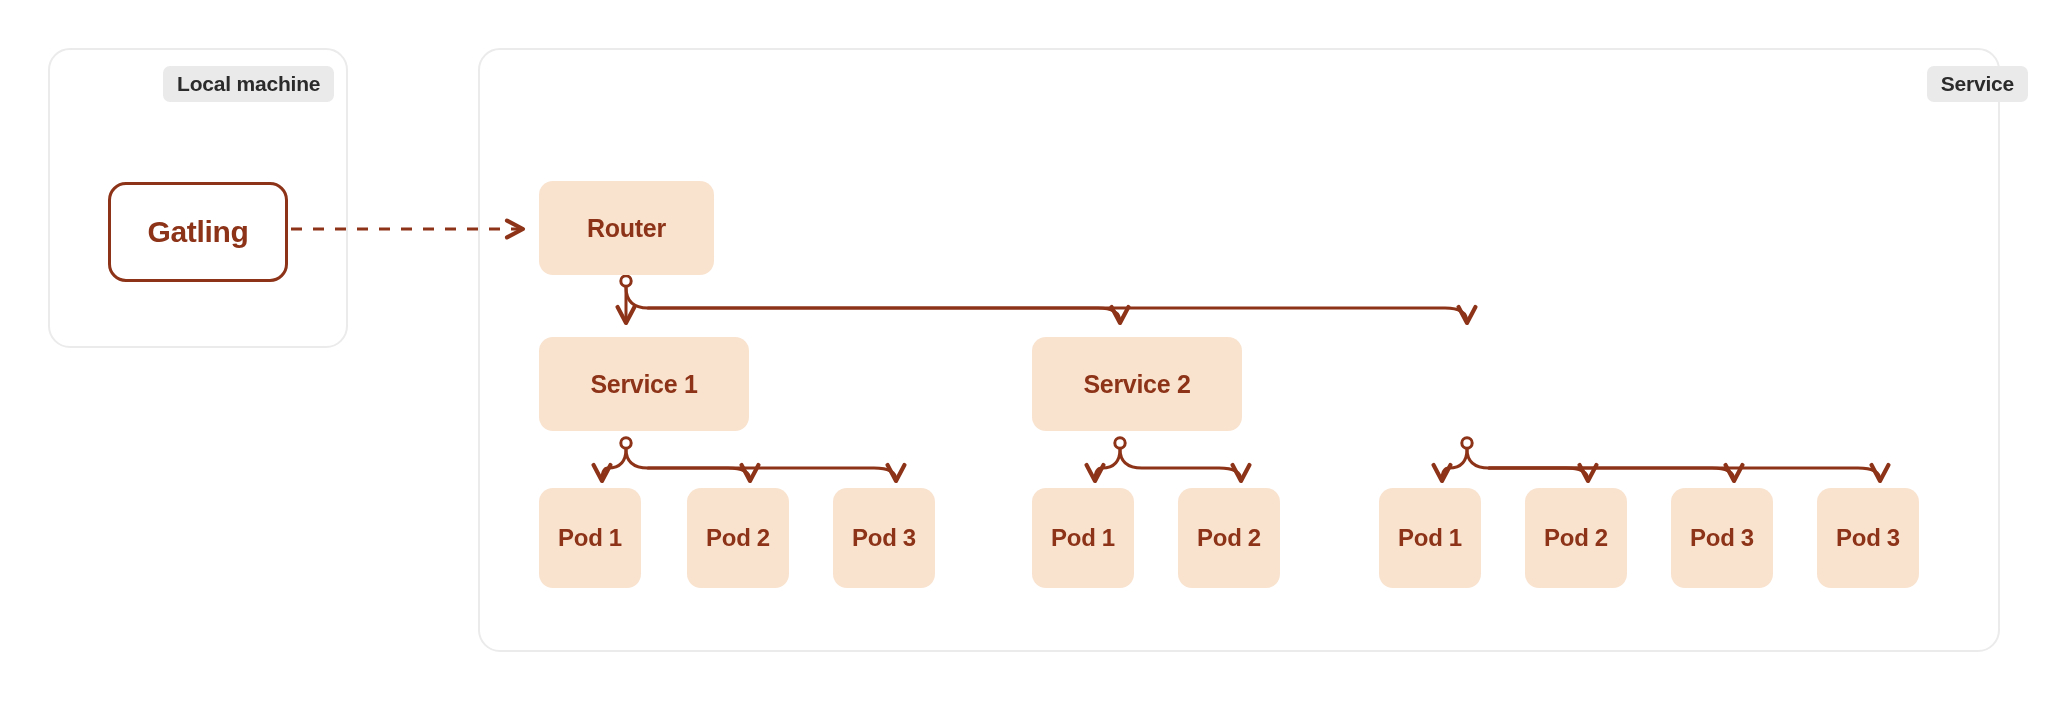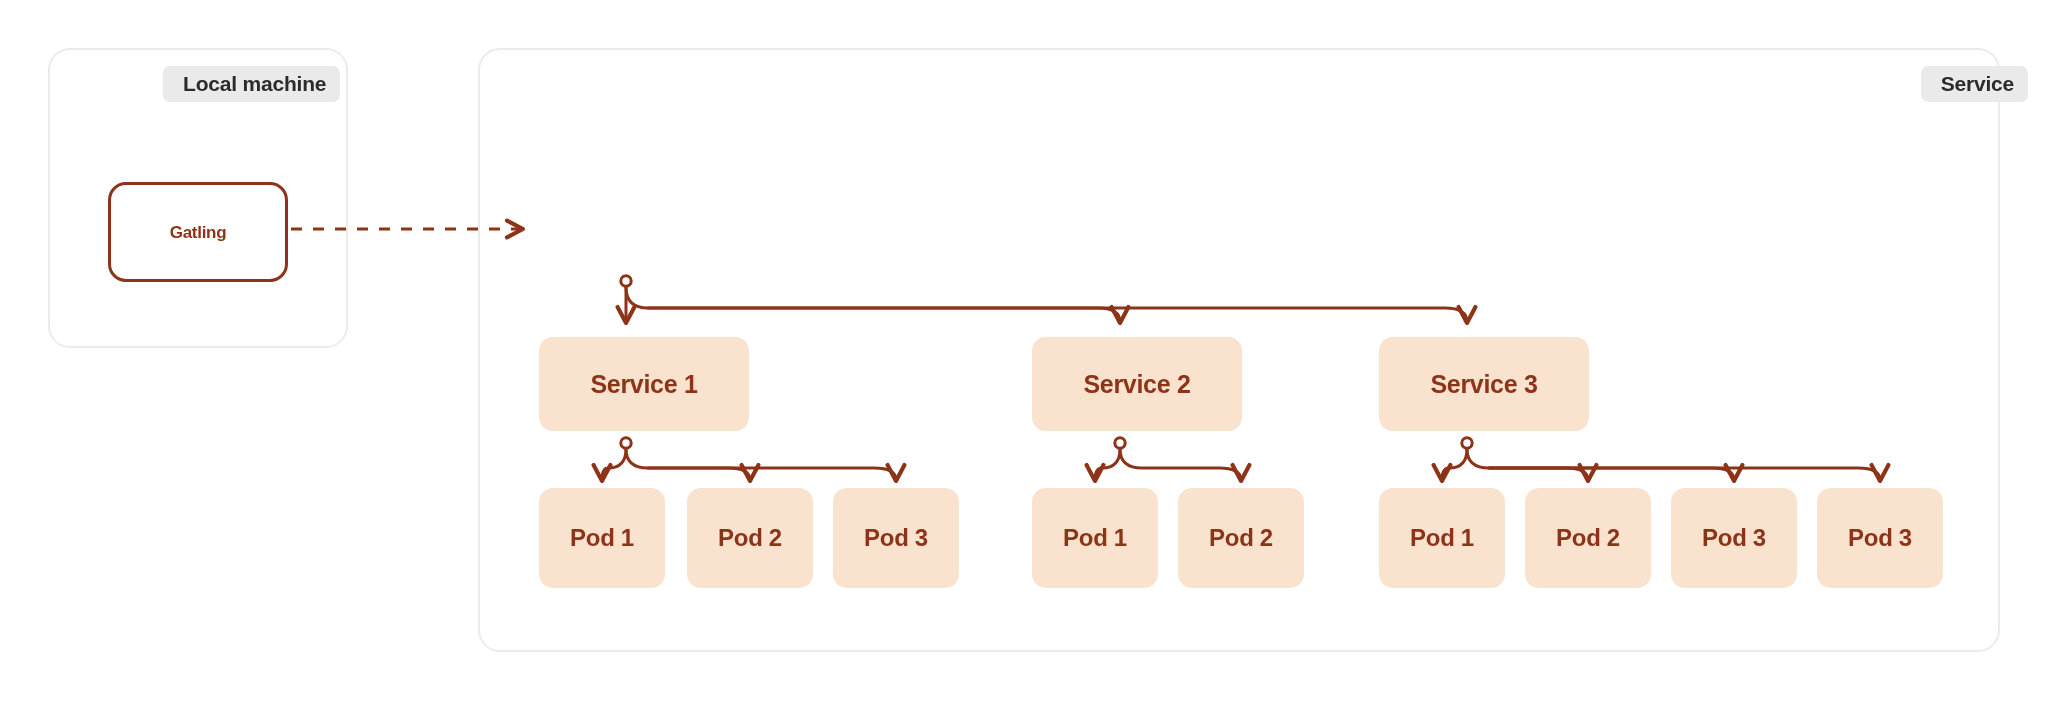--- a/index.html
+++ b/index.html
@@ -30,21 +30,21 @@
   #zone-cluster{ left: 478px; top: 48px;  width: 1522px; height: 604px; }
 
   .zone-label {
     position: absolute;
     background: #EAEAEA;
     color: #2B2B2B;
     font-size: 21px;
     font-weight: 700;
     letter-spacing: -0.2px;
     border-radius: 7px;
-    padding: 7px 14px 8px 20px;
+    padding: 7px 14px 8px 14px;
     white-space: nowrap;
     line-height: 1;
   }
   #label-local   { left: 163px;  top: 66px; }
   #label-cluster { right: 20px;  top: 66px; }
 
   
   .node {
     position: absolute;
     box-sizing: border-box;
@@ -62,33 +62,33 @@
     background: #F9E3CF;
     border: none;
   }
   .node.outlined {
     background: #ffffff;
     border: 3px solid #8C3318;
     border-radius: 18px;
   }
 
   
-  #node-gatling { left: 108px; top: 182px; width: 180px; height: 100px; font-size: 17px; }
+  #node-gatling { left: 108px; top: 182px; width: 180px; height: 100px; font-size: 30px; }
 
   
   #node-router  { left: 539px; top: 181px; width: 175px; height: 94px; font-size: 25px; }
 
   
   .service { width: 210px; height: 94px; font-size: 25px; top: 337px; }
   #node-service-1 { left: 539px; }
   #node-service-2 { left: 1032px; }
   #node-service-3 { left: 1379px; }
 
   
-  .pod { width: 126px; height: 100px; font-size: 24px; top: 488px; }
+  .pod { width: 102px; height: 100px; font-size: 24px; top: 488px; }
   #node-s1-pod-1 { left: 539px; }
   #node-s1-pod-2 { left: 687px; }
   #node-s1-pod-3 { left: 833px; }
   #node-s2-pod-1 { left: 1032px; }
   #node-s2-pod-2 { left: 1178px; }
   #node-s3-pod-1 { left: 1379px; }
   #node-s3-pod-2 { left: 1525px; }
   #node-s3-pod-3 { left: 1671px; }
   #node-s3-pod-4 { left: 1817px; }
 
@@ -165,24 +165,24 @@
     <g>
       <path d="M 1489 468 L 1712 468 Q 1734 468 1734 480" fill="none" stroke="#8C3318" stroke-width="3" stroke-linecap="round" stroke-linejoin="round" marker-end="url(#arrowOpen)"></path>
     </g>
     <g>
       <path d="M 1489 468 L 1858 468 Q 1880 468 1880 480" fill="none" stroke="#8C3318" stroke-width="3" stroke-linecap="round" stroke-linejoin="round" marker-end="url(#arrowOpen)"></path>
     </g>
   </svg>
 
   <div class="node outlined" id="node-gatling">Gatling</div>
 
+  <div class="node filled" id="node-router">Router</div>
 
   <div class="node filled service" id="node-service-1">Service 1</div>
   <div class="node filled service" id="node-service-2">Service 2</div>
-  <div class="node filled service" id="node-service-3">Service 3</div>
 
   <div class="node filled pod" id="node-s1-pod-1">Pod 1</div>
   <div class="node filled pod" id="node-s1-pod-2">Pod 2</div>
   <div class="node filled pod" id="node-s1-pod-3">Pod 3</div>
 
   <div class="node filled pod" id="node-s2-pod-1">Pod 1</div>
   <div class="node filled pod" id="node-s2-pod-2">Pod 2</div>
 
   <div class="node filled pod" id="node-s3-pod-1">Pod 1</div>
   <div class="node filled pod" id="node-s3-pod-2">Pod 2</div>

